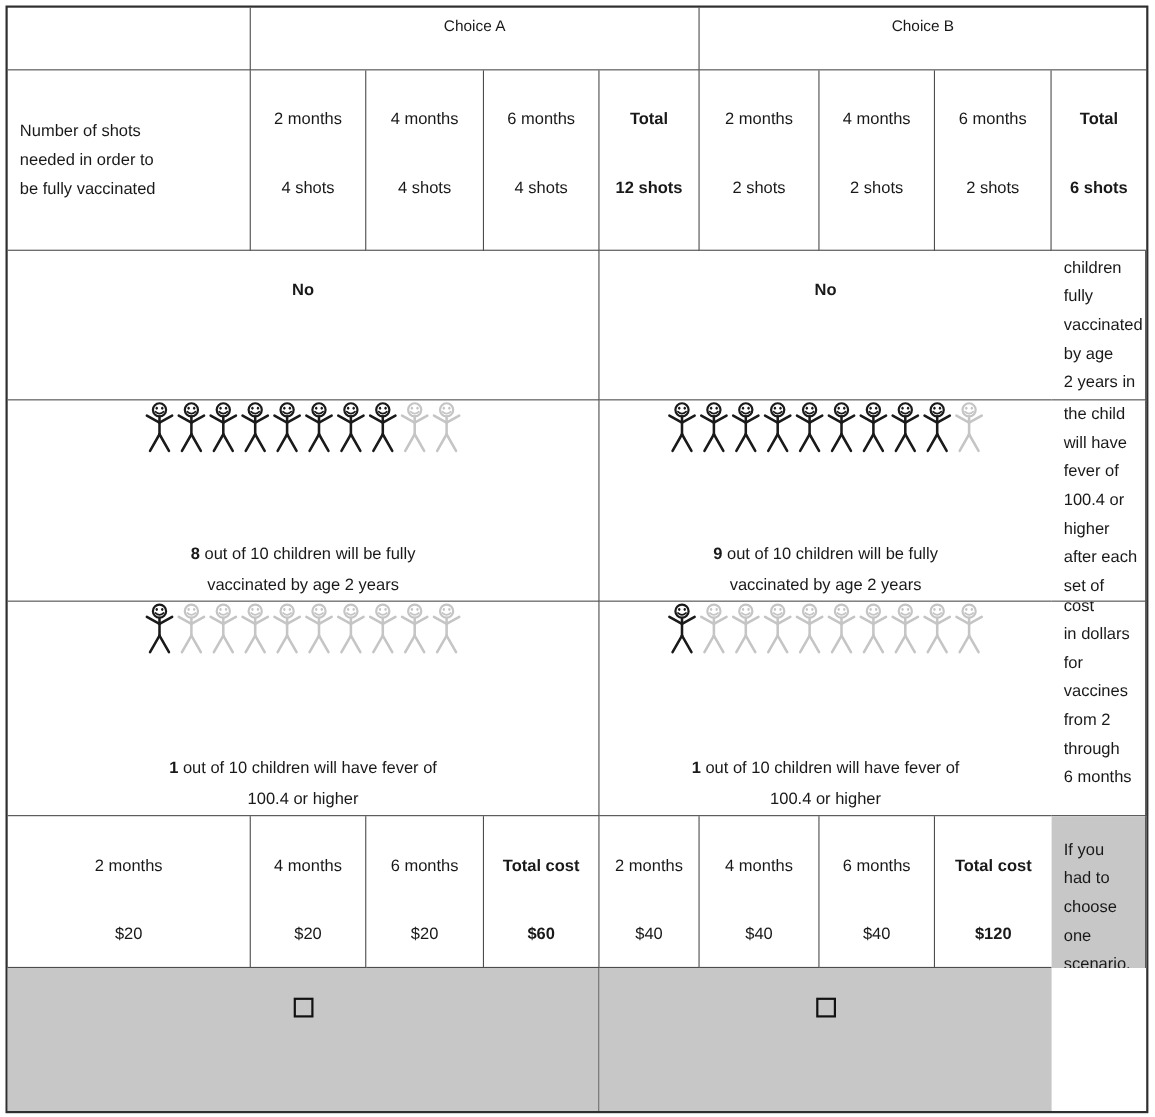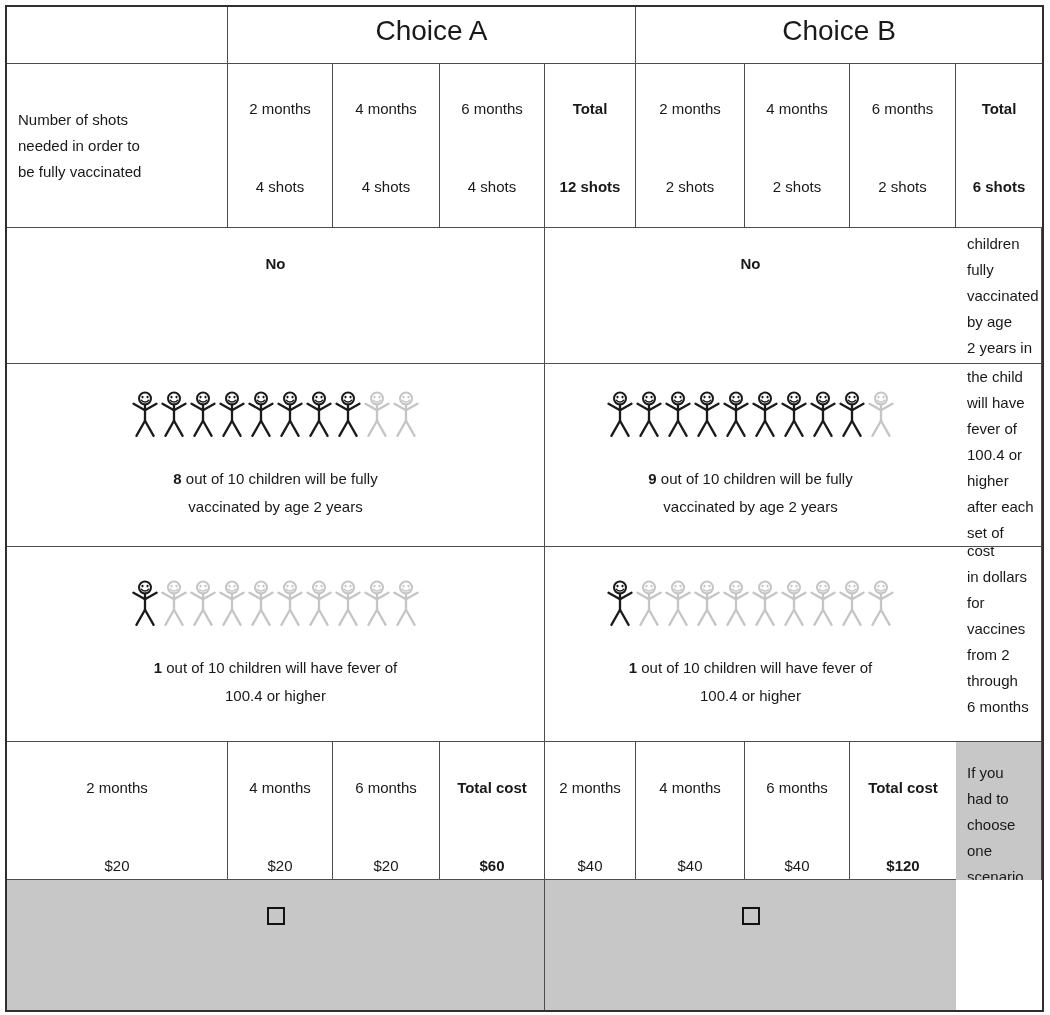--- a/index.html
+++ b/index.html
@@ -29,39 +29,39 @@
     border-bottom:1px solid var(--grid-line);
     display:flex;
     flex-direction:column;
     align-items:center;
     font-size:15px;
     overflow:hidden;
   }
   .cell.last{border-right:none}
   .cell.bottom{border-bottom:none}
   .span4{grid-column:span 4}
-  .head-cell{padding-top:8px;font-size:28px;justify-content:flex-start}
+  .head-cell{padding-top:8px;font-size:14px;justify-content:flex-start}
   .side-label{
     align-items:flex-start;
     justify-content:center;
     padding:0 11px;
     white-space:pre-line;
     line-height:26px;
   }
   .side-label.bottom-align{justify-content:flex-end;padding-bottom:21px}
   .side-label.top-align{justify-content:flex-start;padding-top:18px}
   .subcell{padding-top:33px;justify-content:flex-start}
   .subcell.cost-sub{padding-top:34px}
   .period{line-height:24px;height:48px;text-align:right;max-width:70px}
-  .value{margin-top:30px;line-height:24px;text-align:center}
+  .value{margin-top:14px;line-height:24px;text-align:center}
   .subcell.total .period,
   .subcell.total .value{font-weight:bold}
   .subcell.total .value{max-width:62px}
   .no-cell{justify-content:flex-start;padding-top:27px;font-weight:bold}
-  .pict-cell{justify-content:center;gap:26px}
+  .pict-cell{justify-content:space-between;gap:26px}
   .figures{display:flex;gap:1px;align-items:flex-end}
   .figures svg{width:28px;height:49px;display:block}
   .pictext{white-space:pre-line;text-align:center;line-height:28px}
   .pictext .lead{font-weight:bold}
   .prefer-cell{background:var(--prefer-row-bg)}
   .checkbox{
     width:18px;height:18px;
     border:2.5px solid #111;
     margin-top:27px;
     background:transparent;

